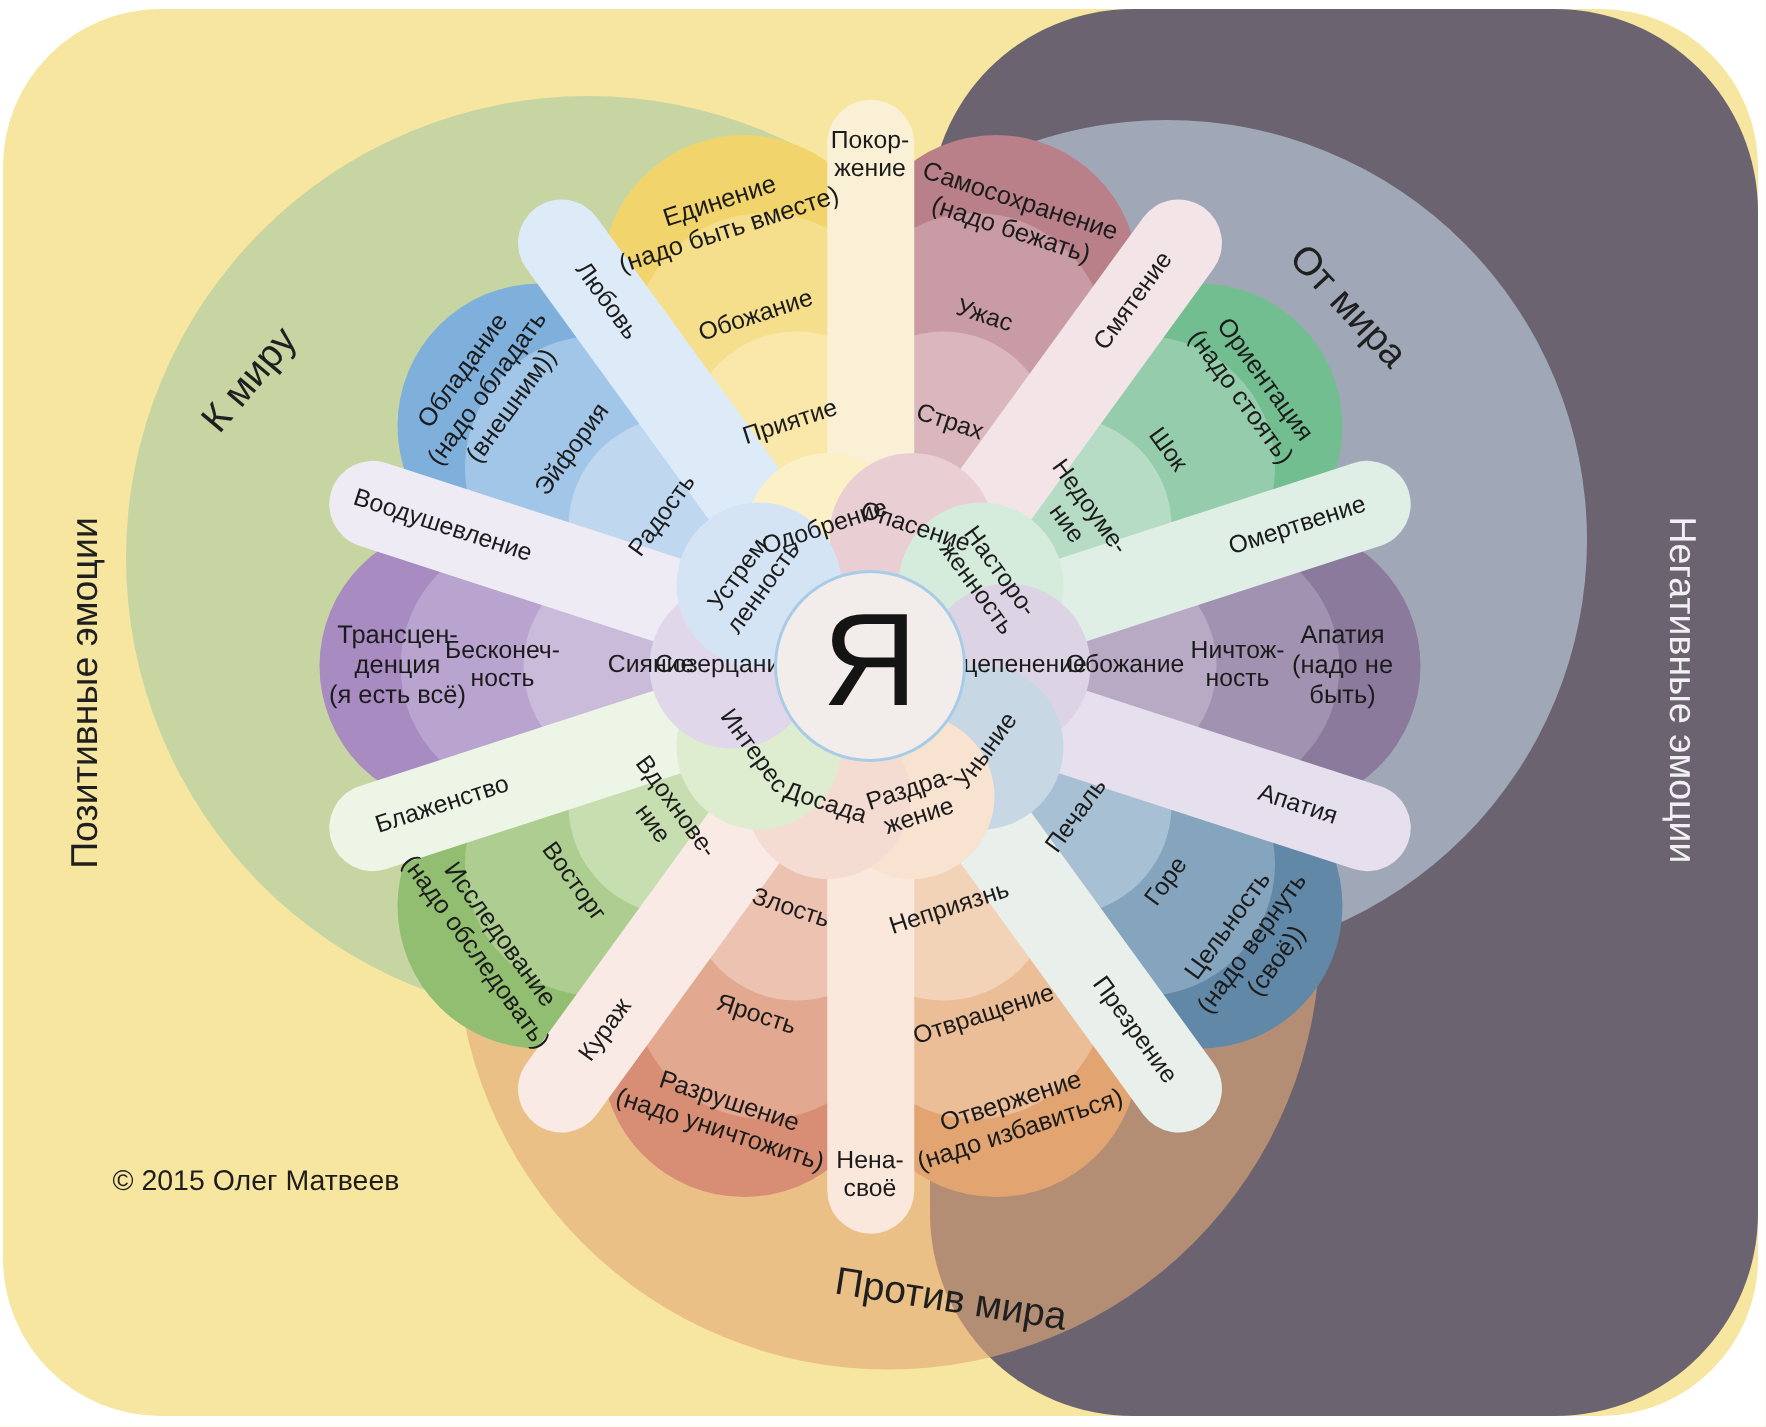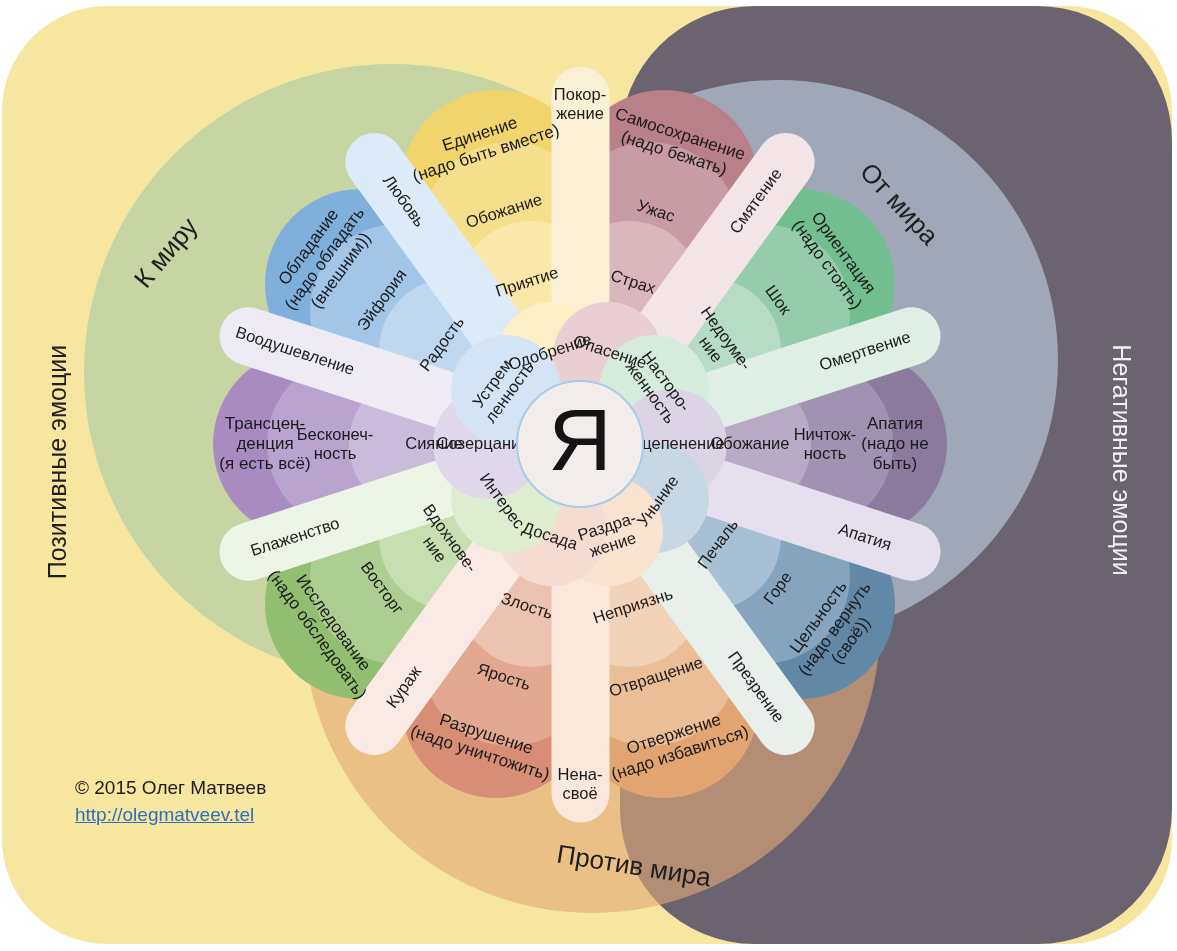--- a/index.html
+++ b/index.html
@@ -170,16 +170,15 @@
 
     <div class="vert-label" style="left:57px;top:462px;transform:translate(-50%,-50%) rotate(-90deg);">Позитивные эмоции</div>
     <div class="vert-label" style="left:1121px;top:460px;color:#F2F0F4;transform:translate(-50%,-50%) rotate(90deg);">Негативные эмоции</div>
 
     <div class="zone-label" style="left:166px;top:253px;transform:translate(-50%,-50%) rotate(-50deg);">К миру</div>
     <div class="zone-label" style="left:899px;top:204px;transform:translate(-50%,-50%) rotate(47deg);">От мира</div>
     <div class="zone-label" style="left:634px;top:866px;transform:translate(-50%,-50%) rotate(9deg);">Против мира</div>
 
     <div class="credit">
       <div>© 2015 Олег Матвеев</div>
-      <div><a>http://olegmatveev.tel</a></div>
     </div>
   </div>
 </div>
 
 </body></html>

